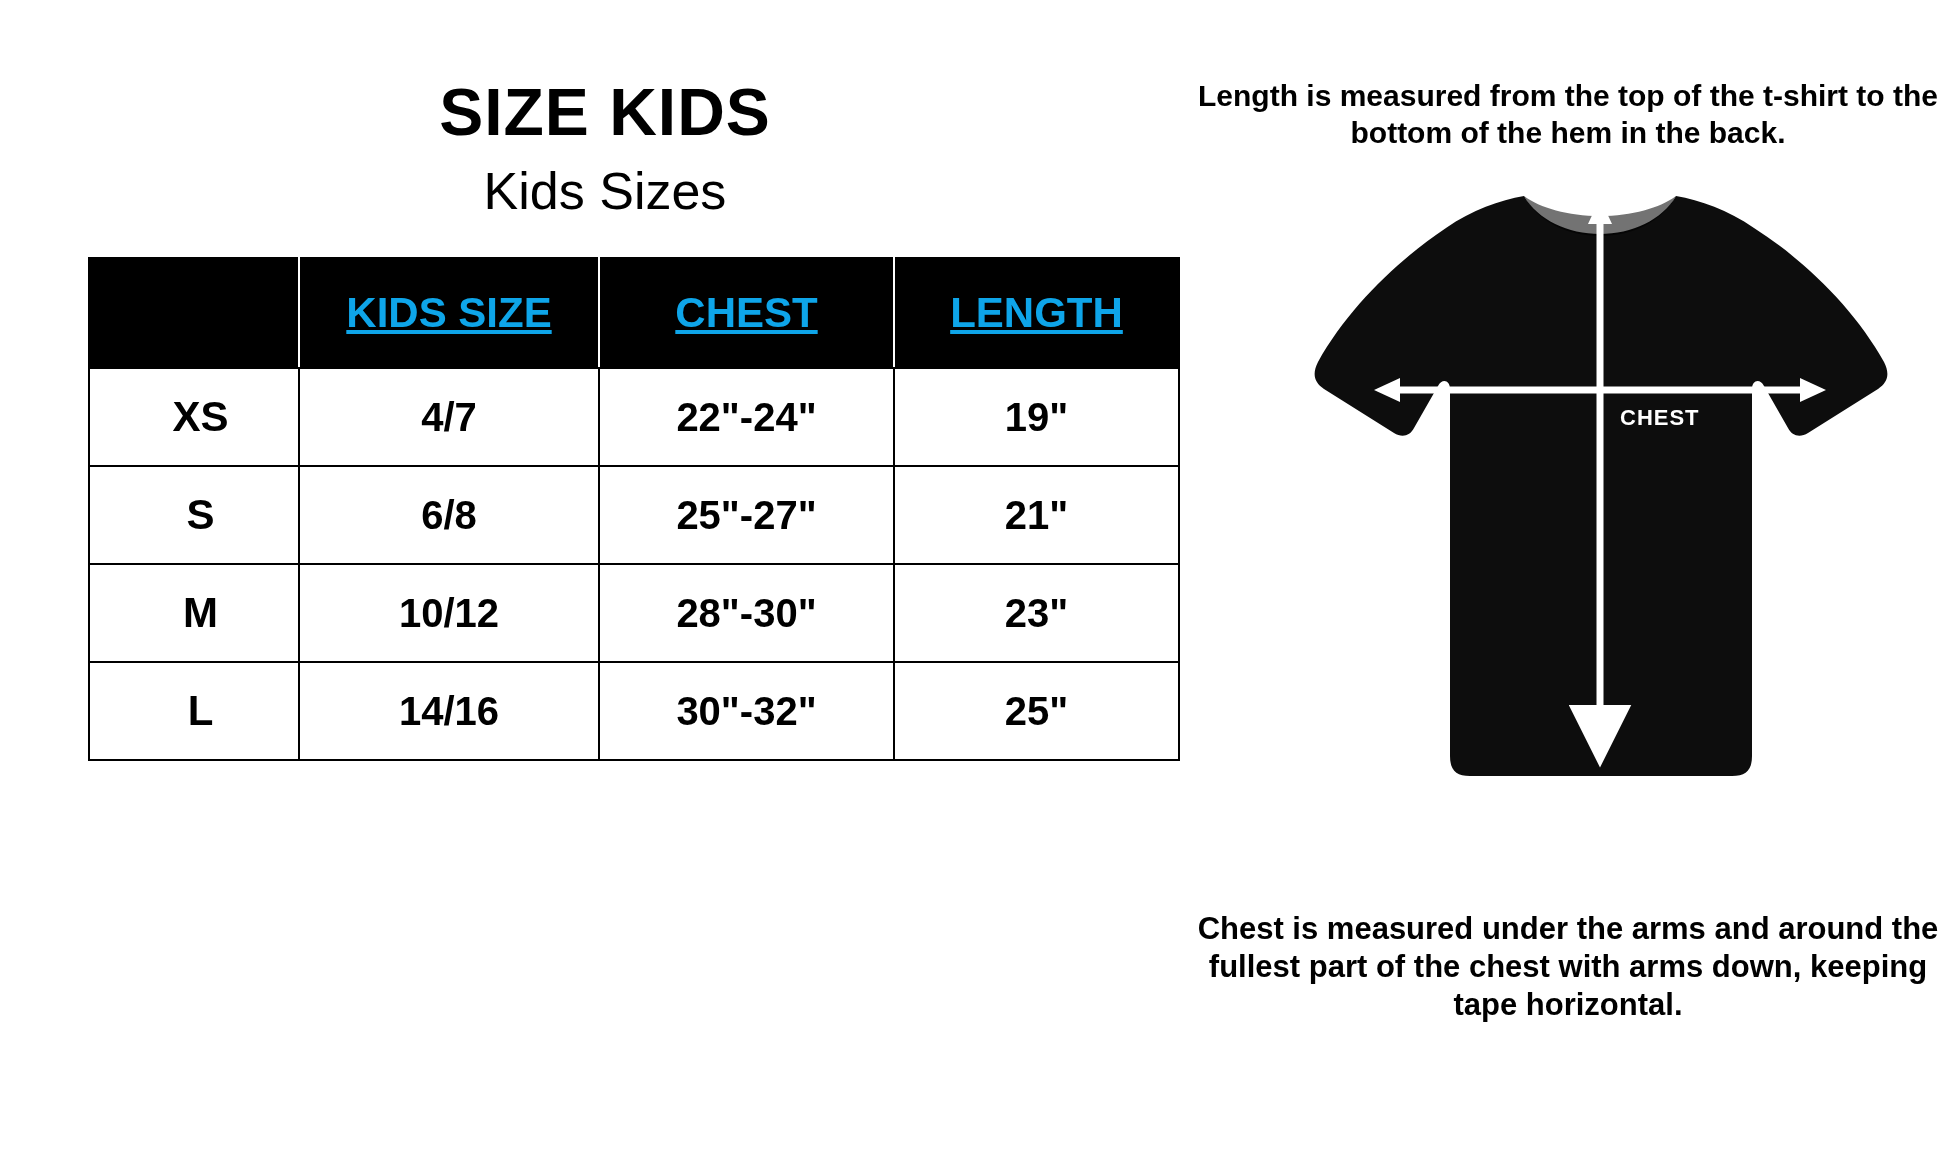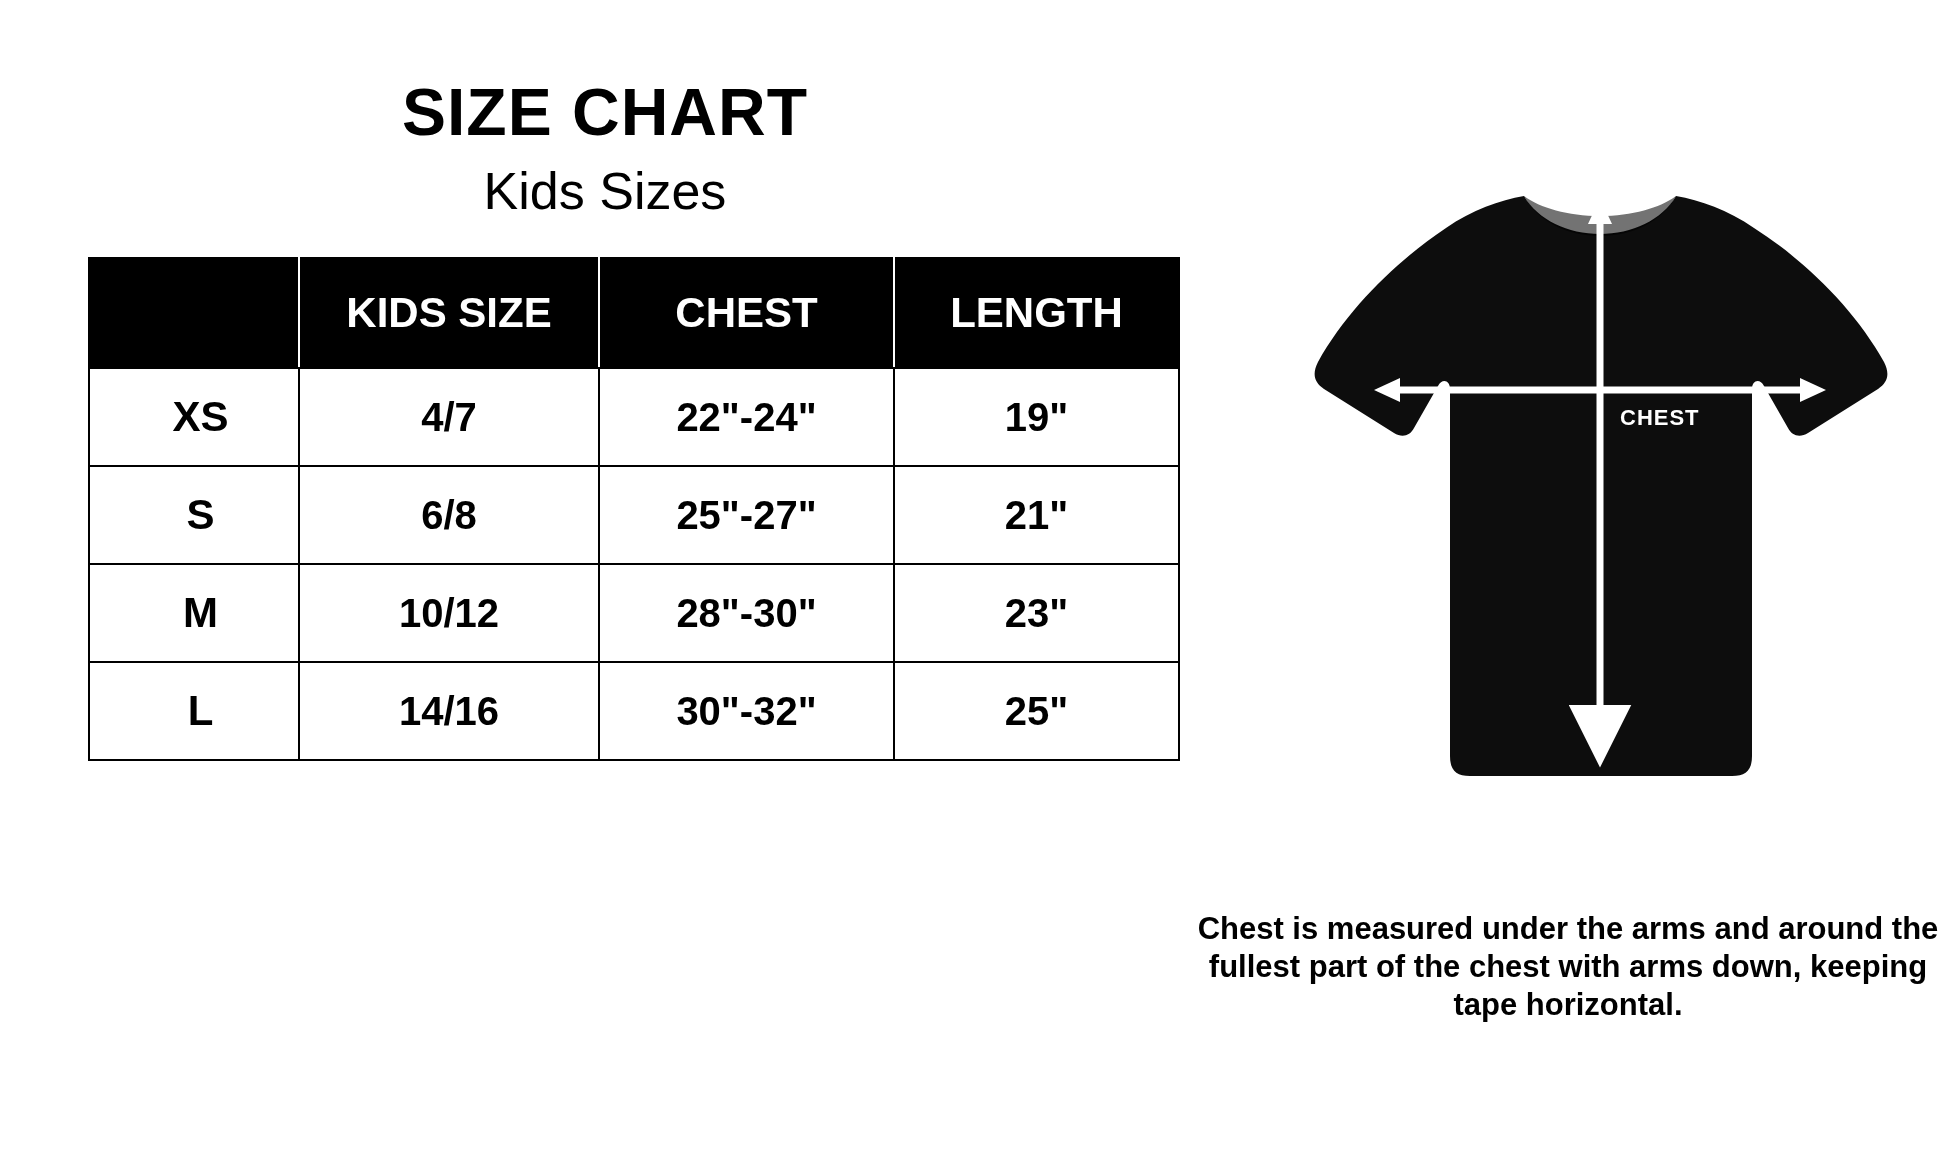--- a/index.html
+++ b/index.html
@@ -56,24 +56,25 @@
   table.size-table td, table.size-table th {
     border: 2px solid #000000;
     text-align: center;
     font-size: 40px;
     font-weight: bold;
     height: 96px;
     padding: 0;
   }
   table.size-table thead th {
     background: #000000;
-    color: #ffffff;
+    color: #0ea5e9;
     font-size: 42px;
     height: 108px;
     border: 2px solid #000000;
+    text-decoration: underline;
   }
   table.size-table thead th.corner {
     background: #000000;
     border-right: 2px solid #ffffff;
   }
   table.size-table thead th.sep {
     border-left: 2px solid #ffffff;
     border-right: 2px solid #ffffff;
   }
   table.size-table tbody td.size-col {
@@ -135,21 +136,21 @@
     transform-origin: left top;
     white-space: nowrap;
   }
 </style>
 </head>
 <body>
 
 <div class="page">
 
   <div class="left-panel">
-    <div class="chart-title">SIZE CHART</div>
+    <div class="chart-title">SIZE KIDS</div>
     <div class="chart-subtitle">Kids Sizes</div>
 
     <table class="size-table">
       <colgroup>
         <col class="c1">
           <col class="c2">
           <col class="c3">
           <col class="c4">
       </colgroup>
       <thead>
@@ -183,20 +184,21 @@
           <td class="size-col">L</td>
           <td>14/16</td>
           <td>30"-32"</td>
           <td>25"</td>
         </tr>
       </tbody>
     </table>
   </div>
 
   <div class="right-panel">
+    <div class="note note-top">Length is measured from the top of the t-shirt to the bottom of  the hem in the back.</div>
 
     <div class="shirt-wrap">
       <svg class="shirt-svg" width="720" height="700" viewBox="0 0 720 700" xmlns="http://www.w3.org/2000/svg">
         <defs>
           <marker id="arrHead" markerWidth="9" markerHeight="9" refX="6.5" refY="4.5" orient="auto">
             <path d="M0,0 L9,4.5 L0,9 z" fill="#ffffff"></path>
           </marker>
         </defs>
 
         <path d="M238,38

